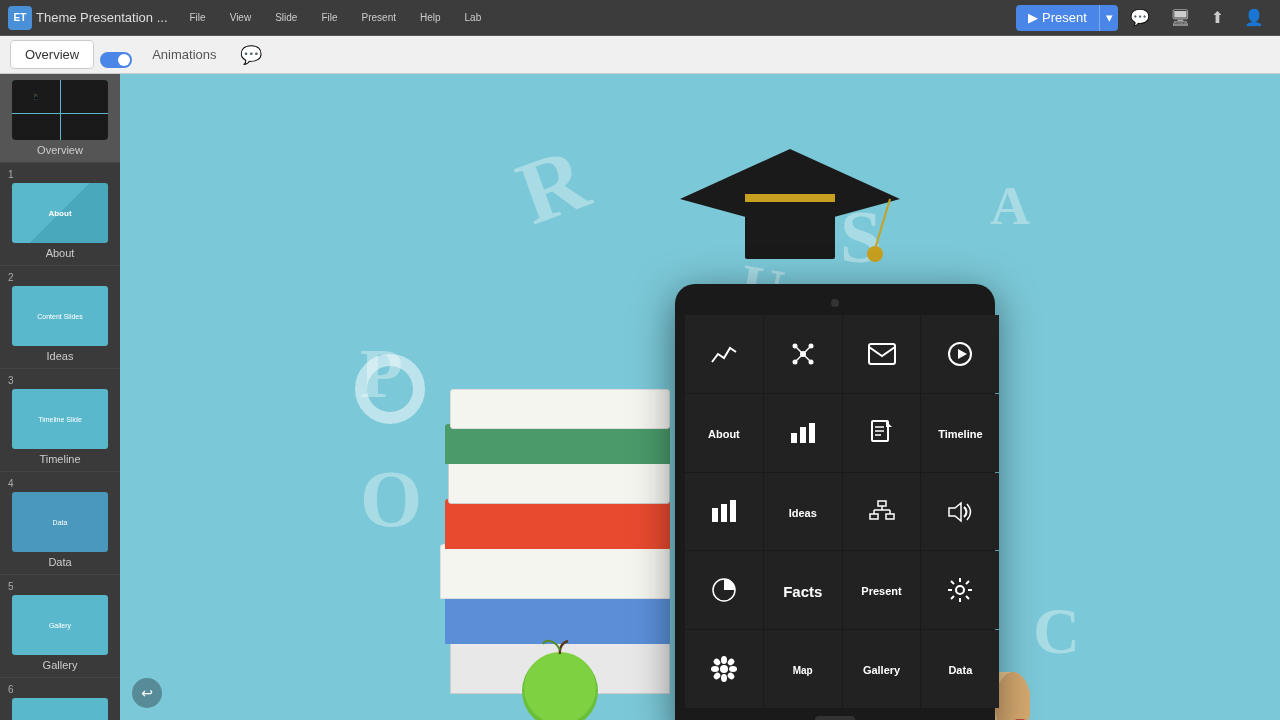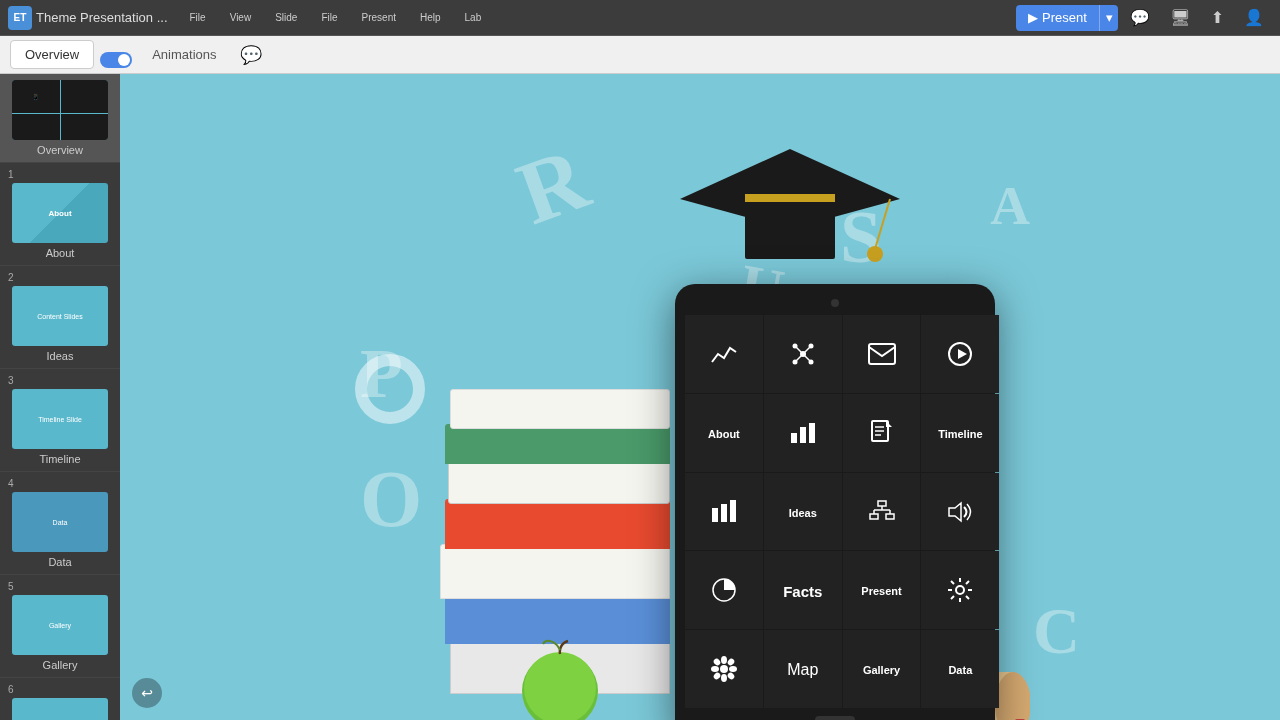--- a/index.html
+++ b/index.html
@@ -406,21 +406,21 @@
             <ellipse cx="13" cy="22" rx="3" ry="4" fill="white"></ellipse>
             <ellipse cx="4" cy="13" rx="4" ry="3" fill="white"></ellipse>
             <ellipse cx="22" cy="13" rx="4" ry="3" fill="white"></ellipse>
             <ellipse cx="6" cy="6" rx="3" ry="3.5" fill="white" transform="rotate(-45 6 6)"></ellipse>
             <ellipse cx="20" cy="6" rx="3" ry="3.5" fill="white" transform="rotate(45 20 6)"></ellipse>
             <ellipse cx="6" cy="20" rx="3" ry="3.5" fill="white" transform="rotate(45 6 20)"></ellipse>
             <ellipse cx="20" cy="20" rx="3" ry="3.5" fill="white" transform="rotate(-45 20 20)"></ellipse>
           </svg>
         </div>
         <div class="tablet-cell">
-          <span class="tablet-cell-label" style="font-size:16px;font-weight:normal;">Map</span>
+          <span class="tablet-cell-label" style="font-size:10px;font-weight:bold;">Map</span>
         </div>
         <div class="tablet-cell">
           <span class="tablet-cell-label" style="font-size:11px;font-weight:bold;">Gallery</span>
         </div>
         <div class="tablet-cell">
           <span class="tablet-cell-label" style="font-size:11px;font-weight:bold;">Data</span>
         </div>
 
       </div>
 

